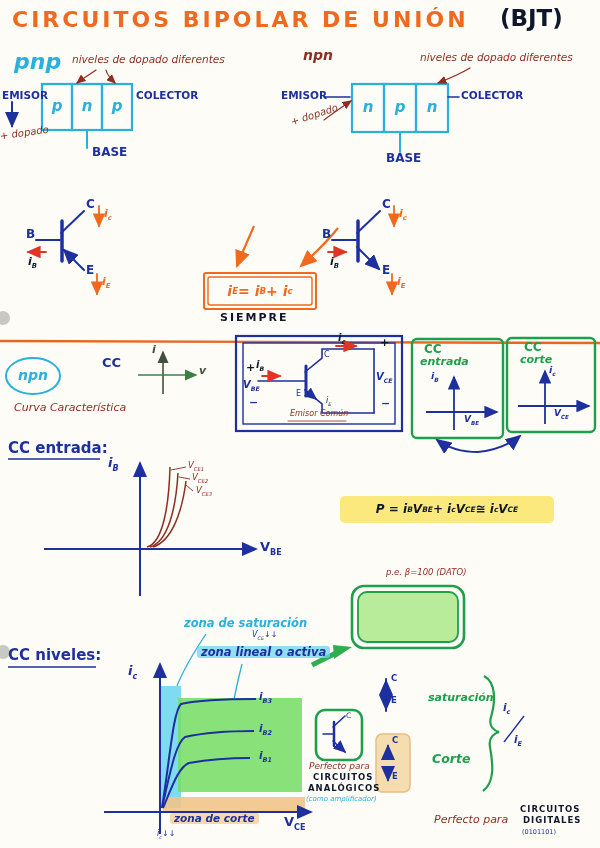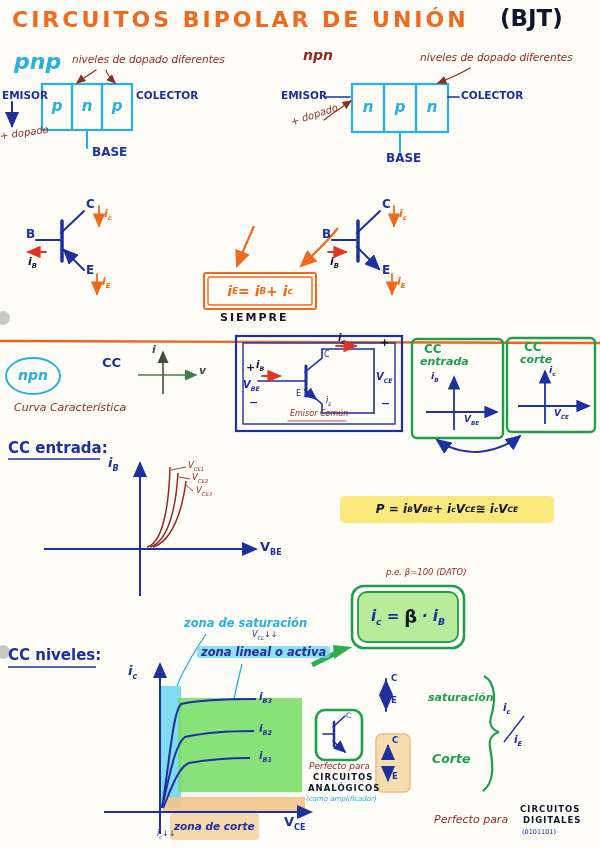--- a/index.html
+++ b/index.html
@@ -7,21 +7,21 @@
   body{font-family:"DejaVu Sans",sans-serif;background:#efefec}
   #page{position:relative;width:600px;height:848px;background:#fdfcf7;overflow:hidden}
   svg.layer{position:absolute;left:0;top:0;pointer-events:none}
   .t{position:absolute;white-space:nowrap;line-height:1.05}
   .ctr{display:flex;align-items:center;justify-content:center}
   .navy{color:#1e2f9e}.cyan{color:#29b0dc}.red{color:#0f172a}
   .maroon{color:#8f2d22}.orange{color:#ef6a1e}.green{color:#1f9e4c}.dark{color:#44503e}
   .b{font-weight:bold}.i{font-style:italic}
   sub{font-size:62%;line-height:0}
   .hl-cyan{background:rgba(110,214,240,.75);padding:0 4px;border-radius:3px}
-  .hl-orange{background:rgba(243,196,136,.65);padding:8px 4px;border-radius:3px}
+  .hl-orange{background:rgba(243,196,136,.65);padding:0 4px;border-radius:3px}
   .hl-yellow{background:#fce97d;border-radius:5px}
 </style>
 </head>
 <body>
 
 <div id="page">
 
 <svg class="layer" width="600" height="848" viewBox="0 0 600 848">
   <defs>
     <marker id="aN" markerWidth="9" markerHeight="7" refX="7" refY="3.5" orient="auto">
@@ -274,25 +274,20 @@
 
 <div class="t navy b i" style="left:108px;top:456px;font-size:13px">i<sub>B</sub></div>
 <div class="t navy b" style="left:260px;top:540px;font-size:13px">V<sub>BE</sub></div>
 <div class="t maroon i" style="left:188px;top:461px;font-size:8.5px">V<sub>CE1</sub></div>
 <div class="t maroon i" style="left:192px;top:473px;font-size:8.5px">V<sub>CE2</sub></div>
 <div class="t maroon i" style="left:196px;top:486px;font-size:8.5px">V<sub>CE3</sub></div>
 
 <div class="t red b i ctr hl-yellow" style="left:340px;top:496px;width:214px;height:27px;font-size:12px">P = i<sub>B</sub> V<sub>BE</sub> + i<sub>c</sub> V<sub>CE</sub> ≅ i<sub>c</sub> V<sub>CE</sub></div>
 
 <div class="t maroon i" style="left:386px;top:568px;font-size:8.5px">p.e. β=100 (DATO)</div>
-<div class="t ctr" style="left:358px;top:592px;width:100px;height:50px;font-size:15px">
-  <span class="navy b i">i<sub>c</sub> =</span>&nbsp;
-  <span class="red b" style="font-size:18px">β</span>&nbsp;
-  <span class="navy b i">· i<sub>B</sub></span>
-</div>
 <div class="t cyan b i" style="left:184px;top:617px;font-size:11.5px">zona de saturación</div>
 <div class="t navy i" style="left:252px;top:631px;font-size:8px">V<sub>CE</sub>↓↓</div>
 <div class="t navy b" style="left:8px;top:648px;font-size:15px">CC niveles:</div>
 <div class="t navy b i hl-cyan" style="left:197px;top:646px;font-size:11.5px">zona lineal o activa</div>
 
 <div class="t navy b i" style="left:128px;top:664px;font-size:13px">i<sub>c</sub></div>
 <div class="t navy b" style="left:284px;top:815px;font-size:13px">V<sub>CE</sub></div>
 <div class="t navy b i" style="left:259px;top:691px;font-size:10.5px">i<sub>B3</sub></div>
 <div class="t navy b i" style="left:259px;top:723px;font-size:10.5px">i<sub>B2</sub></div>
 <div class="t navy b i" style="left:259px;top:750px;font-size:10.5px">i<sub>B1</sub></div>

